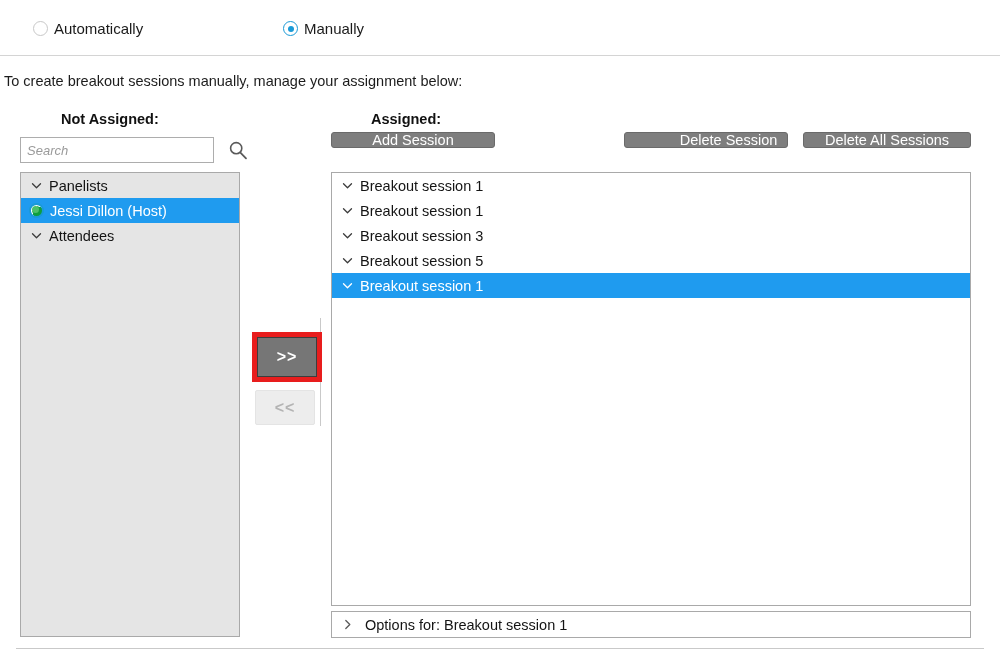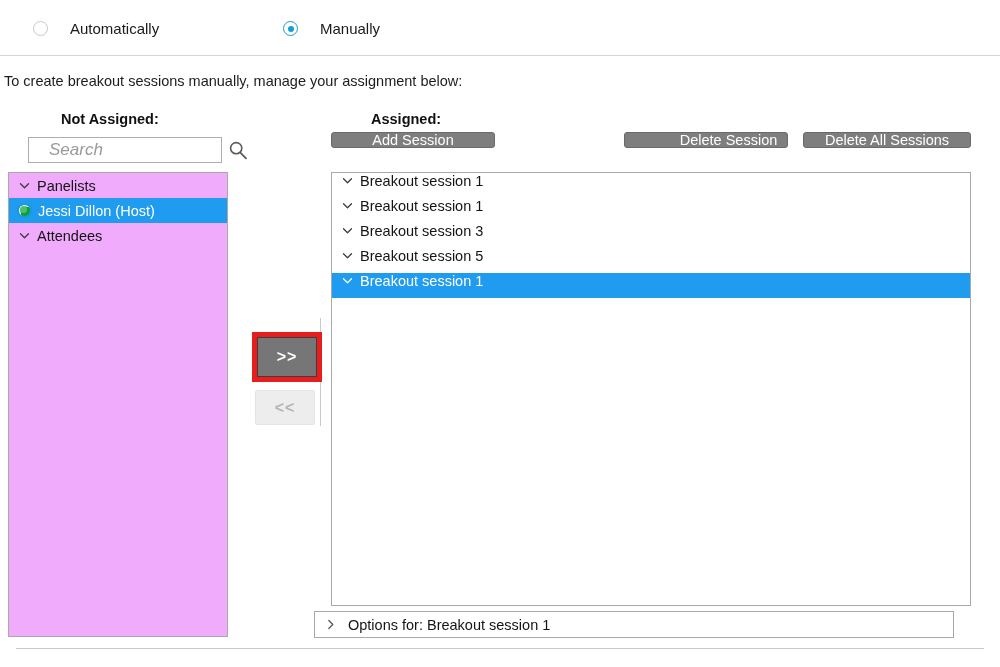--- a/index.html
+++ b/index.html
@@ -22,21 +22,21 @@
   .radio-row {
     position: absolute;
     left: 0; top: 0;
     width: 1000px; height: 55px;
   }
   .radio-opt {
     position: absolute;
     top: 20px;
     display: flex;
     align-items: center;
-    gap: 22px;
+    gap: 6px;
     cursor: pointer;
   }
   .radio-opt.auto { left: 33px; }
   .radio-opt.manual { left: 283px; }
   .radio-dot {
     width: 15px; height: 15px;
     border-radius: 50%;
     box-sizing: border-box;
     background: #ffffff;
     border: 1px solid #c8c8c8;
@@ -95,51 +95,51 @@
   .heading.right { left: 331px; top: 111px; }
 
   
   .search-wrap {
     position: absolute;
     left: 20px; top: 137px;
     width: 232px; height: 26px;
   }
   .search-input {
     position: absolute;
-    left: 8px; top: 0;
+    left: 0; top: 0;
     width: 194px; height: 26px;
     box-sizing: border-box;
     border: 1px solid #adadad;
     background: #ffffff;
-    padding: 0 20px;
+    padding: 0 6px;
     font-family: "Liberation Sans", sans-serif;
-    font-size: 17px;
+    font-size: 13px;
     font-style: italic;
     color: #8a8a8a;
     outline: none;
   }
   .search-input::placeholder {
     color: #9a9a9a;
     font-style: italic;
     opacity: 1;
   }
   .search-icon {
     position: absolute;
     left: 208px; top: 3px;
     width: 20px; height: 20px;
     cursor: pointer;
   }
 
   .list-left {
     position: absolute;
-    left: 8px; top: 172px;
+    left: 20px; top: 172px;
     width: 220px; height: 465px;
     box-sizing: border-box;
     border: 1px solid #a9a9a9;
-    background: #f0abfc;
+    background: #e5e5e5;
     overflow: hidden;
   }
   .tree-row {
     display: flex;
     align-items: center;
     height: 25px;
     padding-left: 8px;
     font-size: 14.5px;
     color: #141414;
     cursor: default;
@@ -256,36 +256,36 @@
     position: absolute;
     left: 331px; top: 172px;
     width: 640px; height: 434px;
     box-sizing: border-box;
     border: 1px solid #a9a9a9;
     background: #ffffff;
     overflow: hidden;
   }
   .sess-row {
     display: flex;
-    align-items: flex-start;
+    align-items: center;
     height: 25px;
     padding-left: 8px;
     font-size: 14.5px;
     color: #141414;
     cursor: default;
     white-space: nowrap;
   }
   .sess-row.selected {
     background: #1f9bef;
     color: #ffffff;
   }
 
   .options-bar {
     position: absolute;
-    left: 314px; top: 611px;
+    left: 331px; top: 611px;
     width: 640px; height: 27px;
     box-sizing: border-box;
     border: 1px solid #a9a9a9;
     background: #ffffff;
     display: flex;
     align-items: center;
     padding-left: 8px;
     cursor: pointer;
   }
   .options-label {

